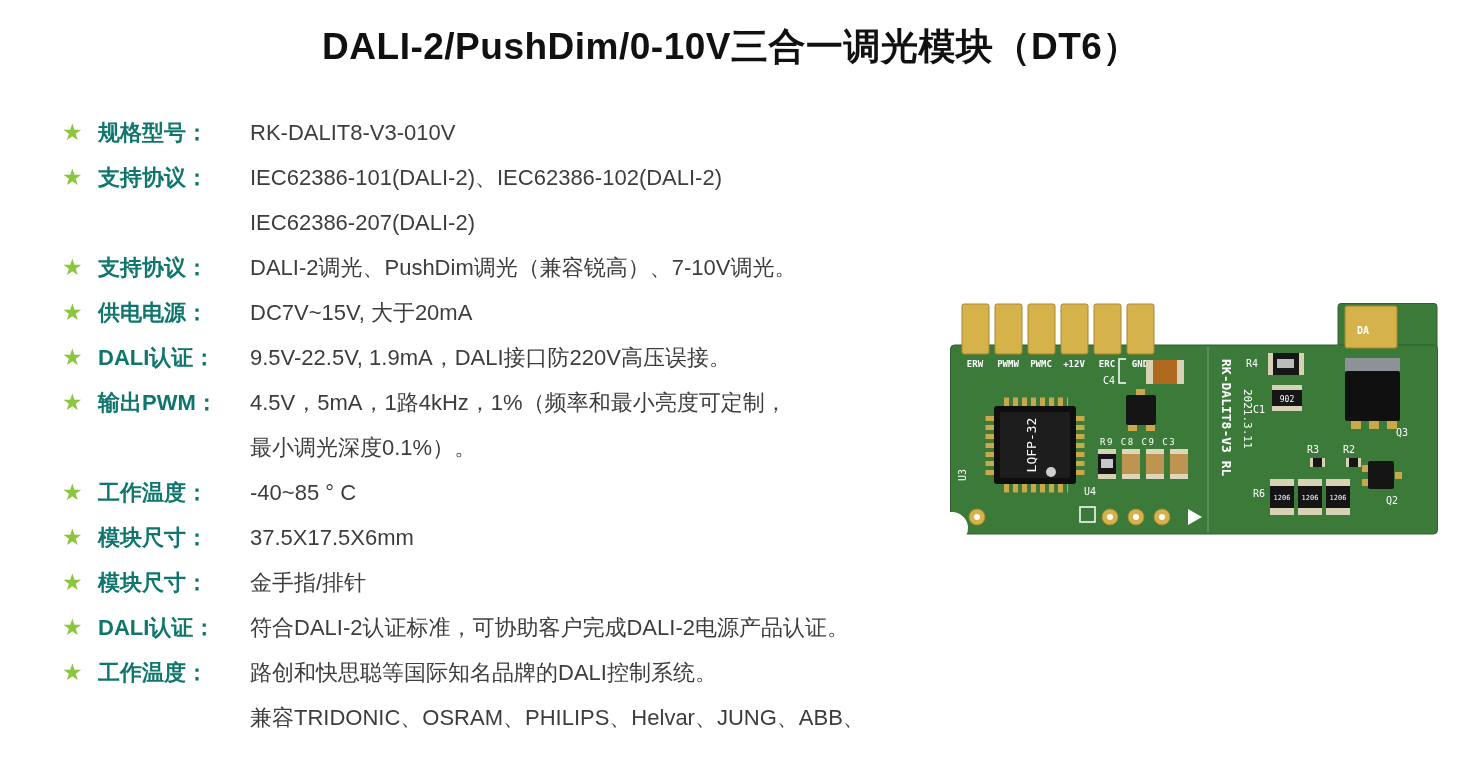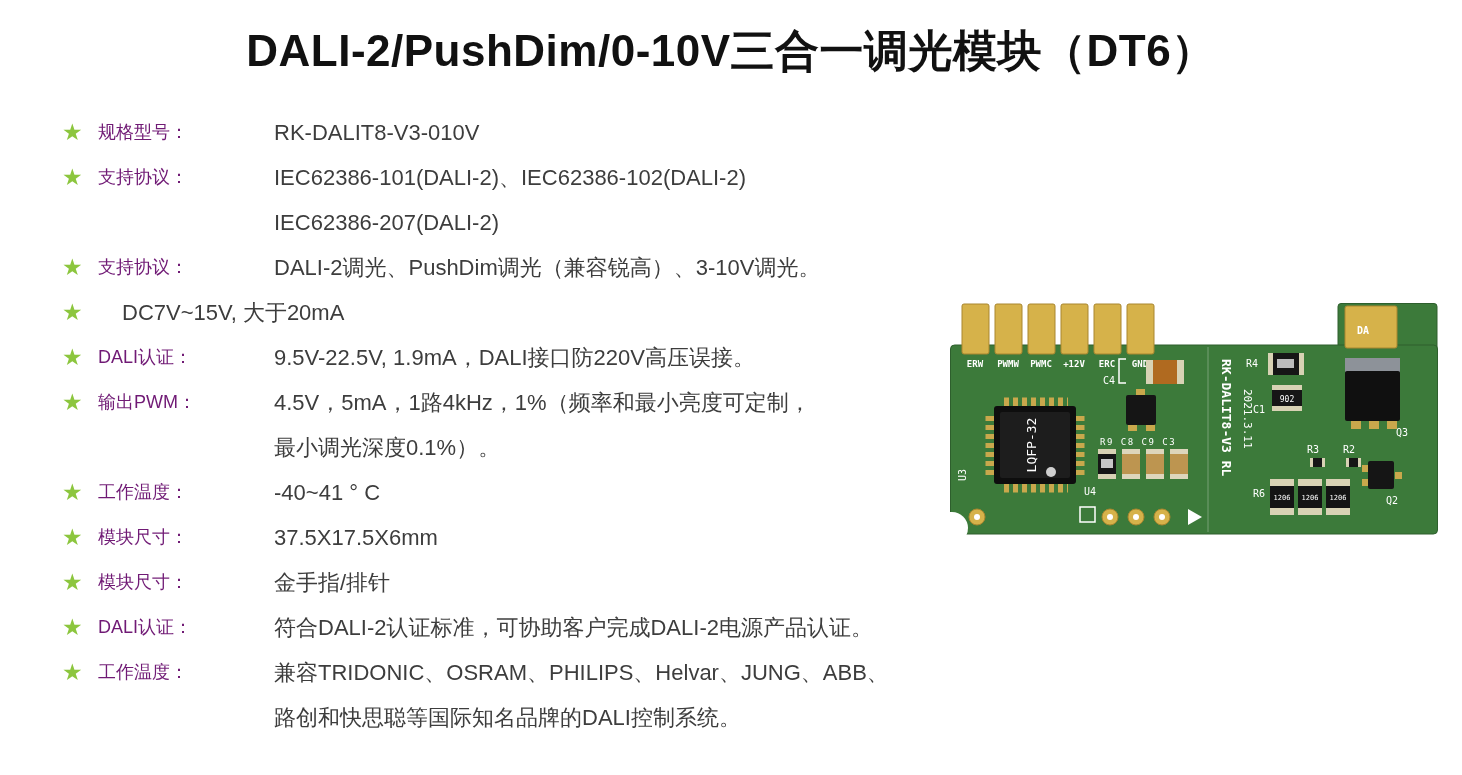--- a/index.html
+++ b/index.html
@@ -8,21 +8,21 @@
     background: #ffffff;
     font-family: "Liberation Sans", "DejaVu Sans", sans-serif;
     position: relative;
     overflow: hidden;
   }
   .title {
     position: absolute;
     top: 22px; left: 0;
     width: 100%;
     text-align: center;
-    font-size: 44px;
+    font-size: 37px;
     font-weight: bold;
     color: #111111;
     letter-spacing: 0.5px;
   }
   .spec-list {
     position: absolute;
     left: 62px;
     top: 110px;
     width: 900px;
   }
@@ -30,27 +30,27 @@
   .star {
     width: 36px;
     flex-shrink: 0;
     color: #8cc63e;
     font-size: 23px;
     line-height: 45px;
   }
   .spec-label {
     width: 152px;
     flex-shrink: 0;
-    color: #701a75;
-    font-weight: normal;
-    font-size: 18px;
+    color: #0f766e;
+    font-weight: bold;
+    font-size: 22px;
     line-height: 45px;
     white-space: nowrap;
   }
-  .spec-value { color: #3d3d3d; font-size: 22px; margin-left: 24px; }
+  .spec-value { color: #3d3d3d; font-size: 22px; }
   .spec-line { line-height: 45px; white-space: nowrap; }
   .pcb {
     position: absolute;
     left: 950px;
     top: 303px;
     width: 488px;
     height: 232px;
   }
   .pcb svg text {
     font-family: "DejaVu Sans Mono", "Liberation Mono", monospace;
@@ -78,26 +78,27 @@
     <div class="spec-value">
       <div class="spec-line">IEC62386-101(DALI-2)、IEC62386-102(DALI-2)</div>
       <div class="spec-line">IEC62386-207(DALI-2)</div>
     </div>
   </div>
 
   <div class="spec-row">
     <span class="star">★</span>
     <span class="spec-label">支持协议：</span>
     <div class="spec-value">
-      <div class="spec-line">DALI-2调光、PushDim调光（兼容锐高）、3-10V调光。</div>
-    </div>
-  </div>
-
-  <div class="spec-row">
-    <span class="star">★</span>
+      <div class="spec-line">DALI-2调光、PushDim调光（兼容锐高）、7-10V调光。</div>
+    </div>
+  </div>
+
+  <div class="spec-row">
+    <span class="star">★</span>
+    <span class="spec-label">供电电源：</span>
     <div class="spec-value">
       <div class="spec-line">DC7V~15V, 大于20mA</div>
     </div>
   </div>
 
   <div class="spec-row">
     <span class="star">★</span>
     <span class="spec-label">DALI认证：</span>
     <div class="spec-value">
       <div class="spec-line">9.5V-22.5V, 1.9mA，DALI接口防220V高压误接。</div>
@@ -110,21 +111,21 @@
     <div class="spec-value">
       <div class="spec-line">4.5V，5mA，1路4kHz，1%（频率和最小亮度可定制，</div>
       <div class="spec-line">最小调光深度0.1%）。</div>
     </div>
   </div>
 
   <div class="spec-row">
     <span class="star">★</span>
     <span class="spec-label">工作温度：</span>
     <div class="spec-value">
-      <div class="spec-line">-40~41 ° C</div>
+      <div class="spec-line">-40~85 ° C</div>
     </div>
   </div>
 
   <div class="spec-row">
     <span class="star">★</span>
     <span class="spec-label">模块尺寸：</span>
     <div class="spec-value">
       <div class="spec-line">37.5X17.5X6mm</div>
     </div>
   </div>
@@ -142,22 +143,22 @@
     <span class="spec-label">DALI认证：</span>
     <div class="spec-value">
       <div class="spec-line">符合DALI-2认证标准，可协助客户完成DALI-2电源产品认证。</div>
     </div>
   </div>
 
   <div class="spec-row">
     <span class="star">★</span>
     <span class="spec-label">工作温度：</span>
     <div class="spec-value">
+      <div class="spec-line">路创和快思聪等国际知名品牌的DALI控制系统。</div>
       <div class="spec-line">兼容TRIDONIC、OSRAM、PHILIPS、Helvar、JUNG、ABB、</div>
-      <div class="spec-line">路创和快思聪等国际知名品牌的DALI控制系统。</div>
     </div>
   </div>
 
 </div>
 
 <div class="pcb">
   <svg viewBox="0 0 488 232" width="488" height="232">
 
     <rect x="388" y="0.5" width="99" height="50" rx="3" fill="#3c7a3a" stroke="#2e5f2d"></rect>
     <rect x="0.5" y="42" width="487" height="189" rx="4" fill="#3c7a3a" stroke="#2e5f2d"></rect>

